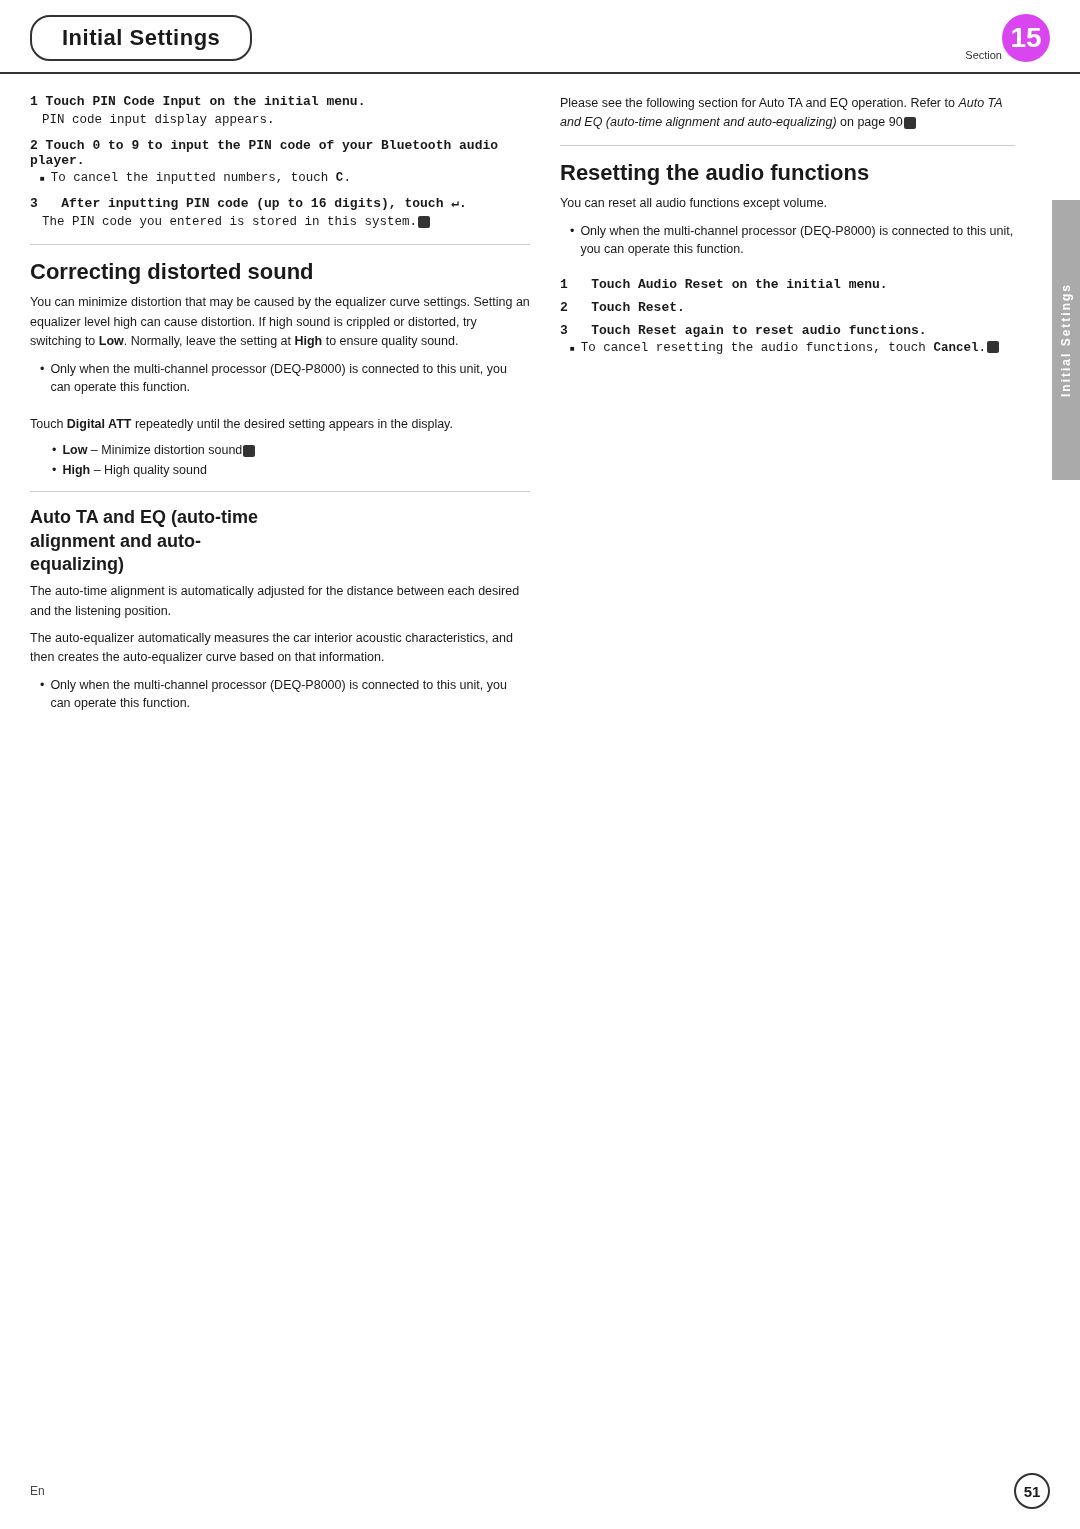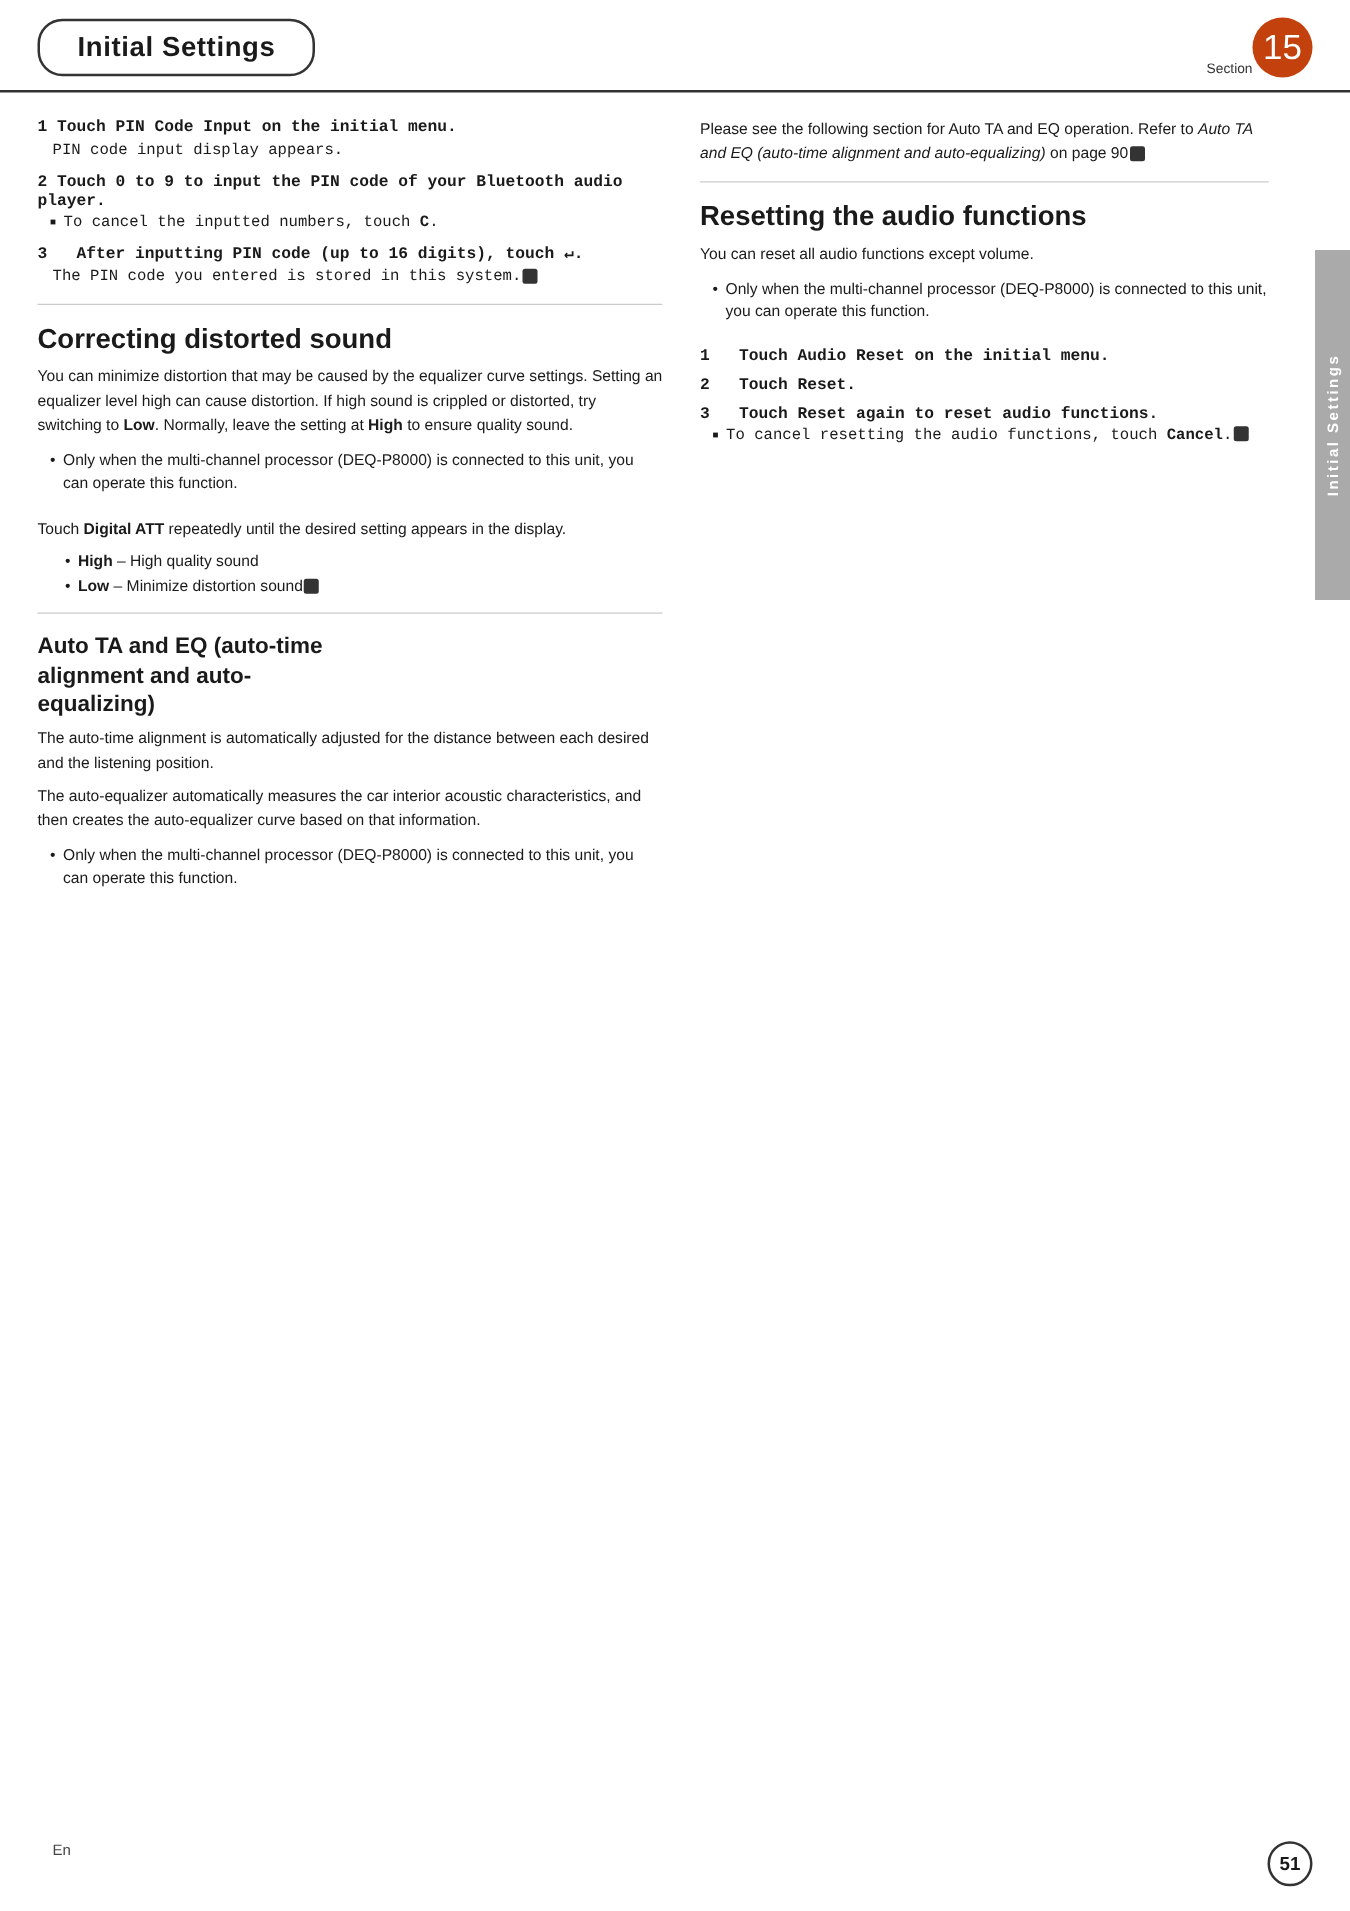--- a/index.html
+++ b/index.html
@@ -49,22 +49,22 @@
       line-height: 1.2;
     }
 
     .section-label {
       font-size: 11px;
       color: #333;
     }
 
     .section-number {
       font-size: 28px;
-      font-weight: 400;
-      background: #c2410c;
+      font-weight: 700;
+      background: #d946ef;
       color: #fff;
       width: 48px;
       height: 48px;
       display: flex;
       align-items: center;
       justify-content: center;
       border-radius: 50%;
     }
 
     
@@ -217,25 +217,25 @@
       background: #333;
       border-radius: 2px;
       vertical-align: middle;
       margin-left: 1px;
     }
 
     
     .footer {
       position: absolute;
       bottom: 20px;
-      left: 12px;
+      left: 0;
       right: 0;
       display: flex;
       justify-content: space-between;
-      align-items: flex-start;
+      align-items: center;
       padding: 0 30px;
     }
 
     .footer-left {
       font-size: 12px;
       color: #444;
     }
 
     .footer-right {
       display: flex;
@@ -330,24 +330,24 @@
 
       <br>
 
       
 
       <div class="body-text">
         Touch <strong>Digital ATT</strong> repeatedly until the desired setting appears in the display.
       </div>
 
       <div class="sub-bullet">
+        <span><strong>Low</strong> – Minimize distortion sound<span class="stop-icon"></span></span>
+      </div>
+      <div class="sub-bullet">
         <span><strong>High</strong> – High quality sound</span>
-      </div>
-      <div class="sub-bullet">
-        <span><strong>Low</strong> – Minimize distortion sound<span class="stop-icon"></span></span>
       </div>
 
       <hr class="divider-line">
 
       
       <div class="section-subheading">
         Auto TA and EQ (auto-time<br>alignment and auto-<br>equalizing)
       </div>
 
       <div class="body-text">

